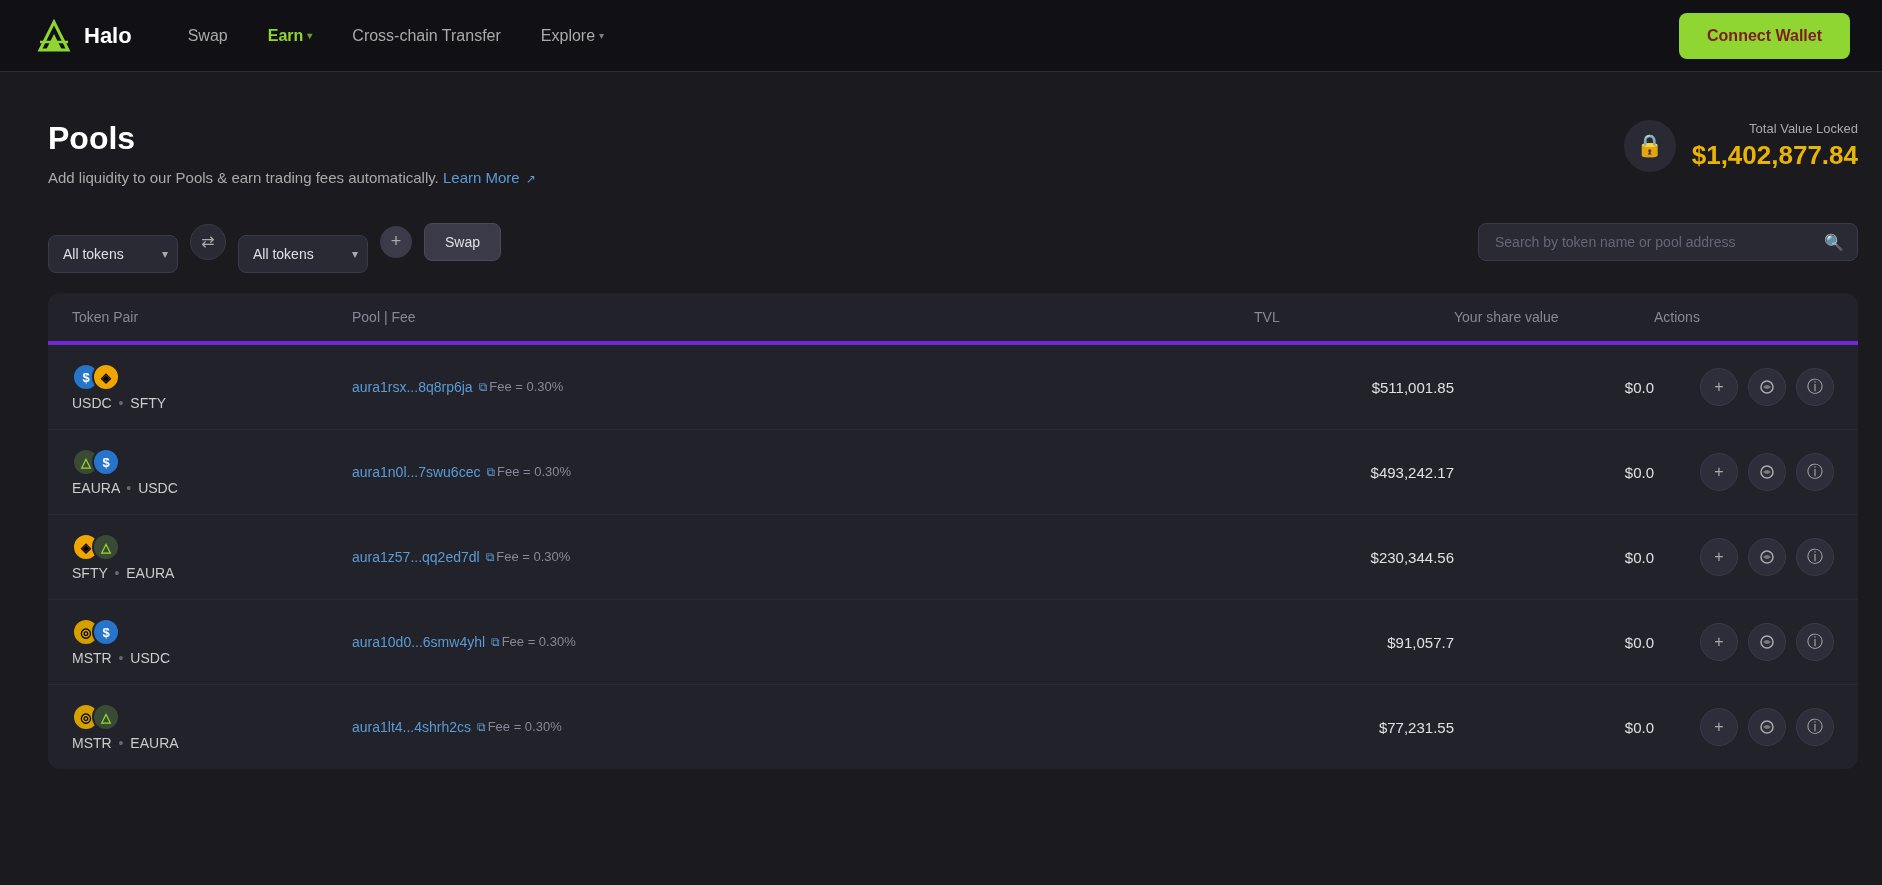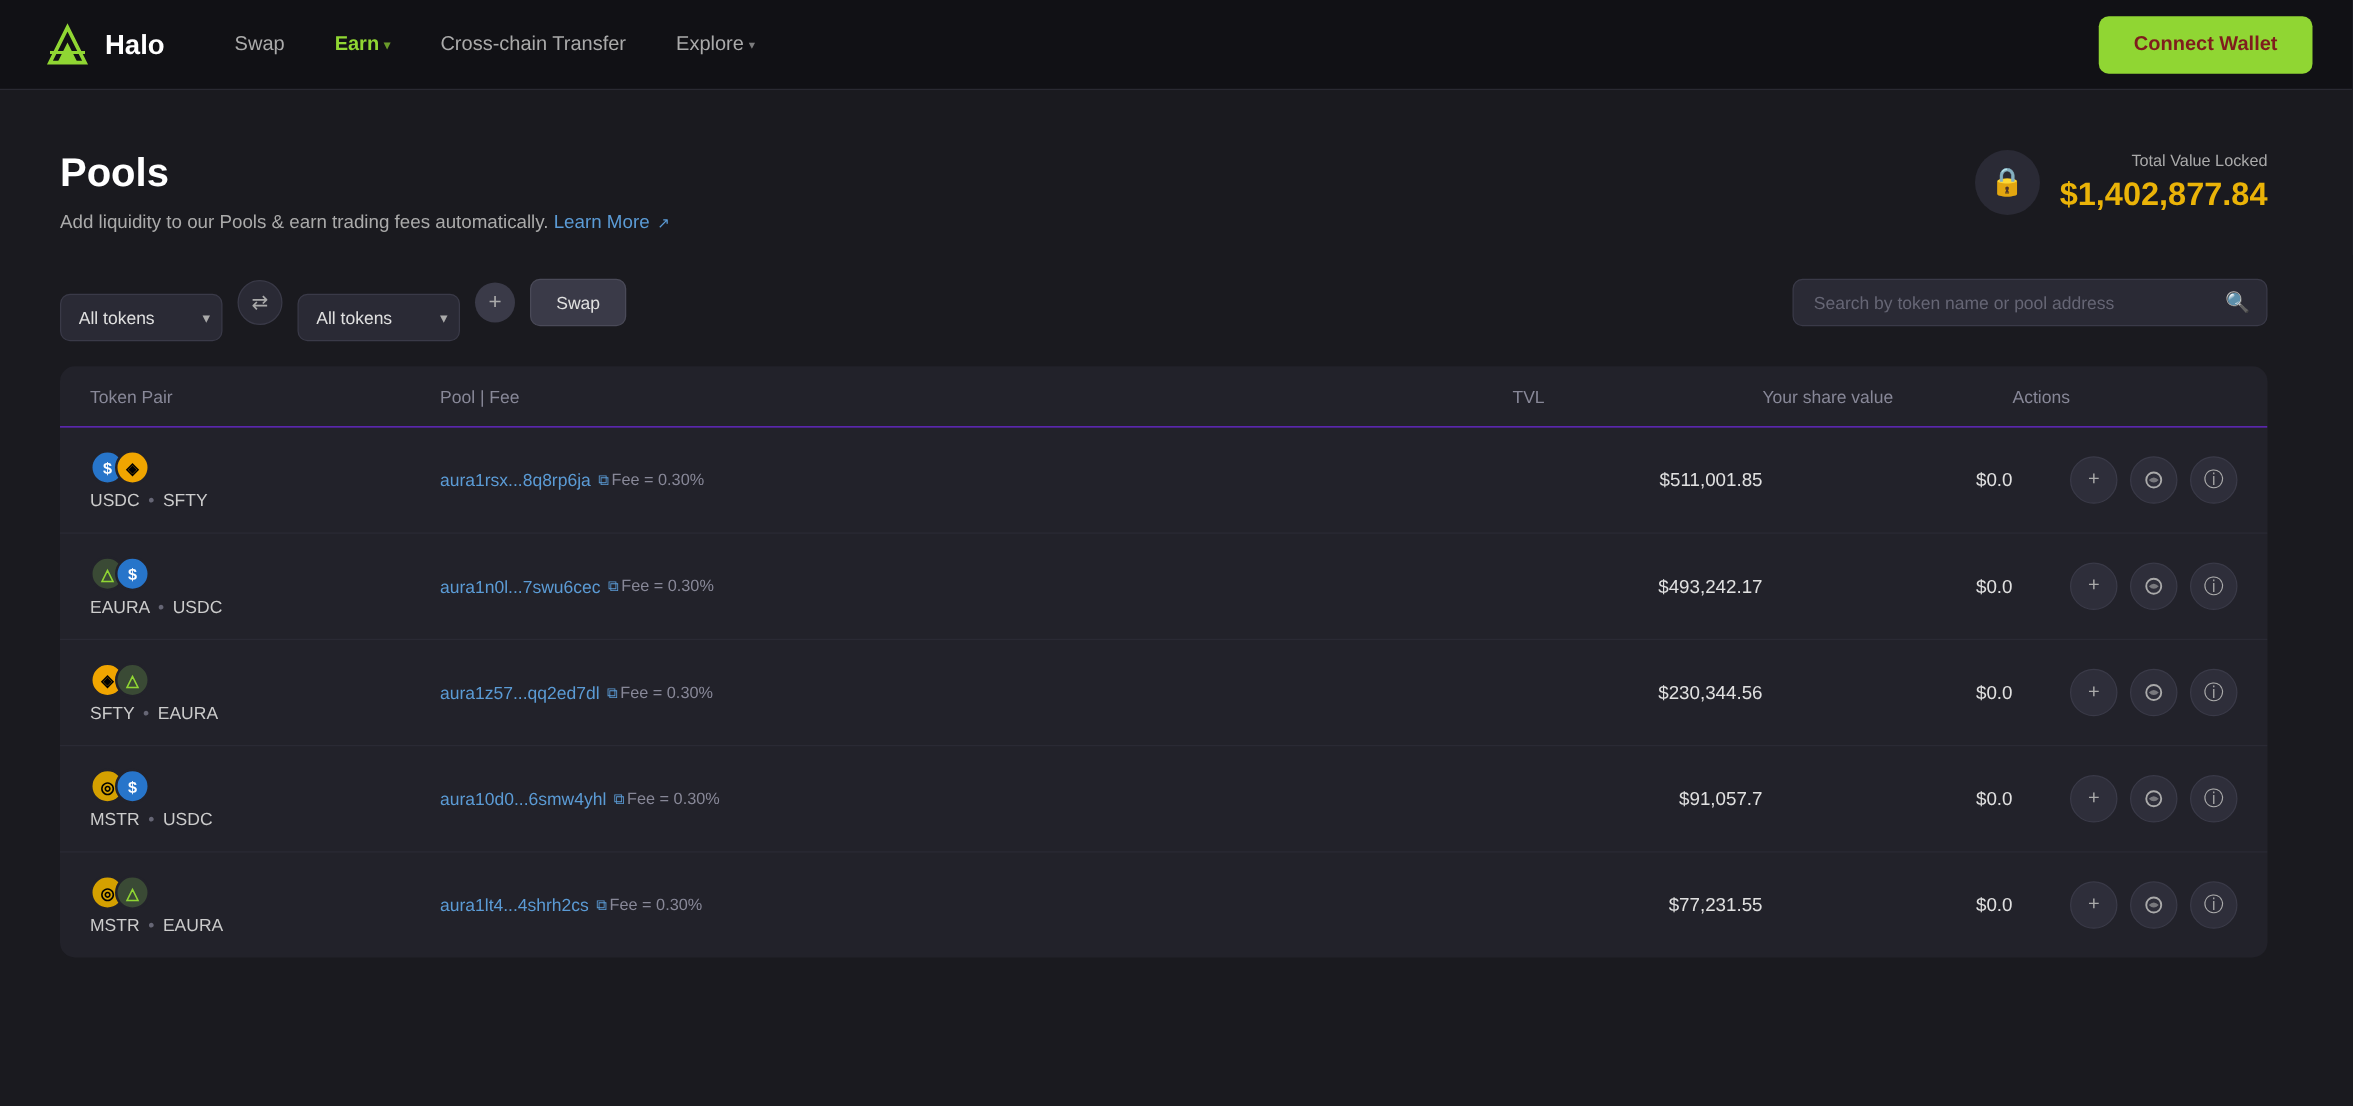--- a/index.html
+++ b/index.html
@@ -65,21 +65,21 @@
       border-radius: 8px;
       padding: 14px 28px;
       font-size: 16px;
       font-weight: 700;
       cursor: pointer;
       white-space: nowrap;
     }
 
     
     .main {
-      padding: 48px 68px 48px 48px;
+      padding: 48px 24px 48px 48px;
     }
 
     
     .page-header {
       display: flex;
       align-items: flex-start;
       justify-content: space-between;
       margin-bottom: 24px;
     }
     .page-title {
@@ -227,21 +227,21 @@
     
     .pools-table {
       background: #22222a;
       border-radius: 12px;
       overflow: hidden;
     }
     .table-header {
       display: grid;
       grid-template-columns: 280px 1fr 200px 200px 180px;
       padding: 16px 24px;
-      border-bottom: 1px solid #6d28d9;
+      border-bottom: 4px solid #6d28d9;
     }
     .table-header-cell {
       color: #888898;
       font-size: 14px;
       font-weight: 500;
     }
     .table-header-cell.right { text-align: left; }
 
     .table-row {
       display: grid;

